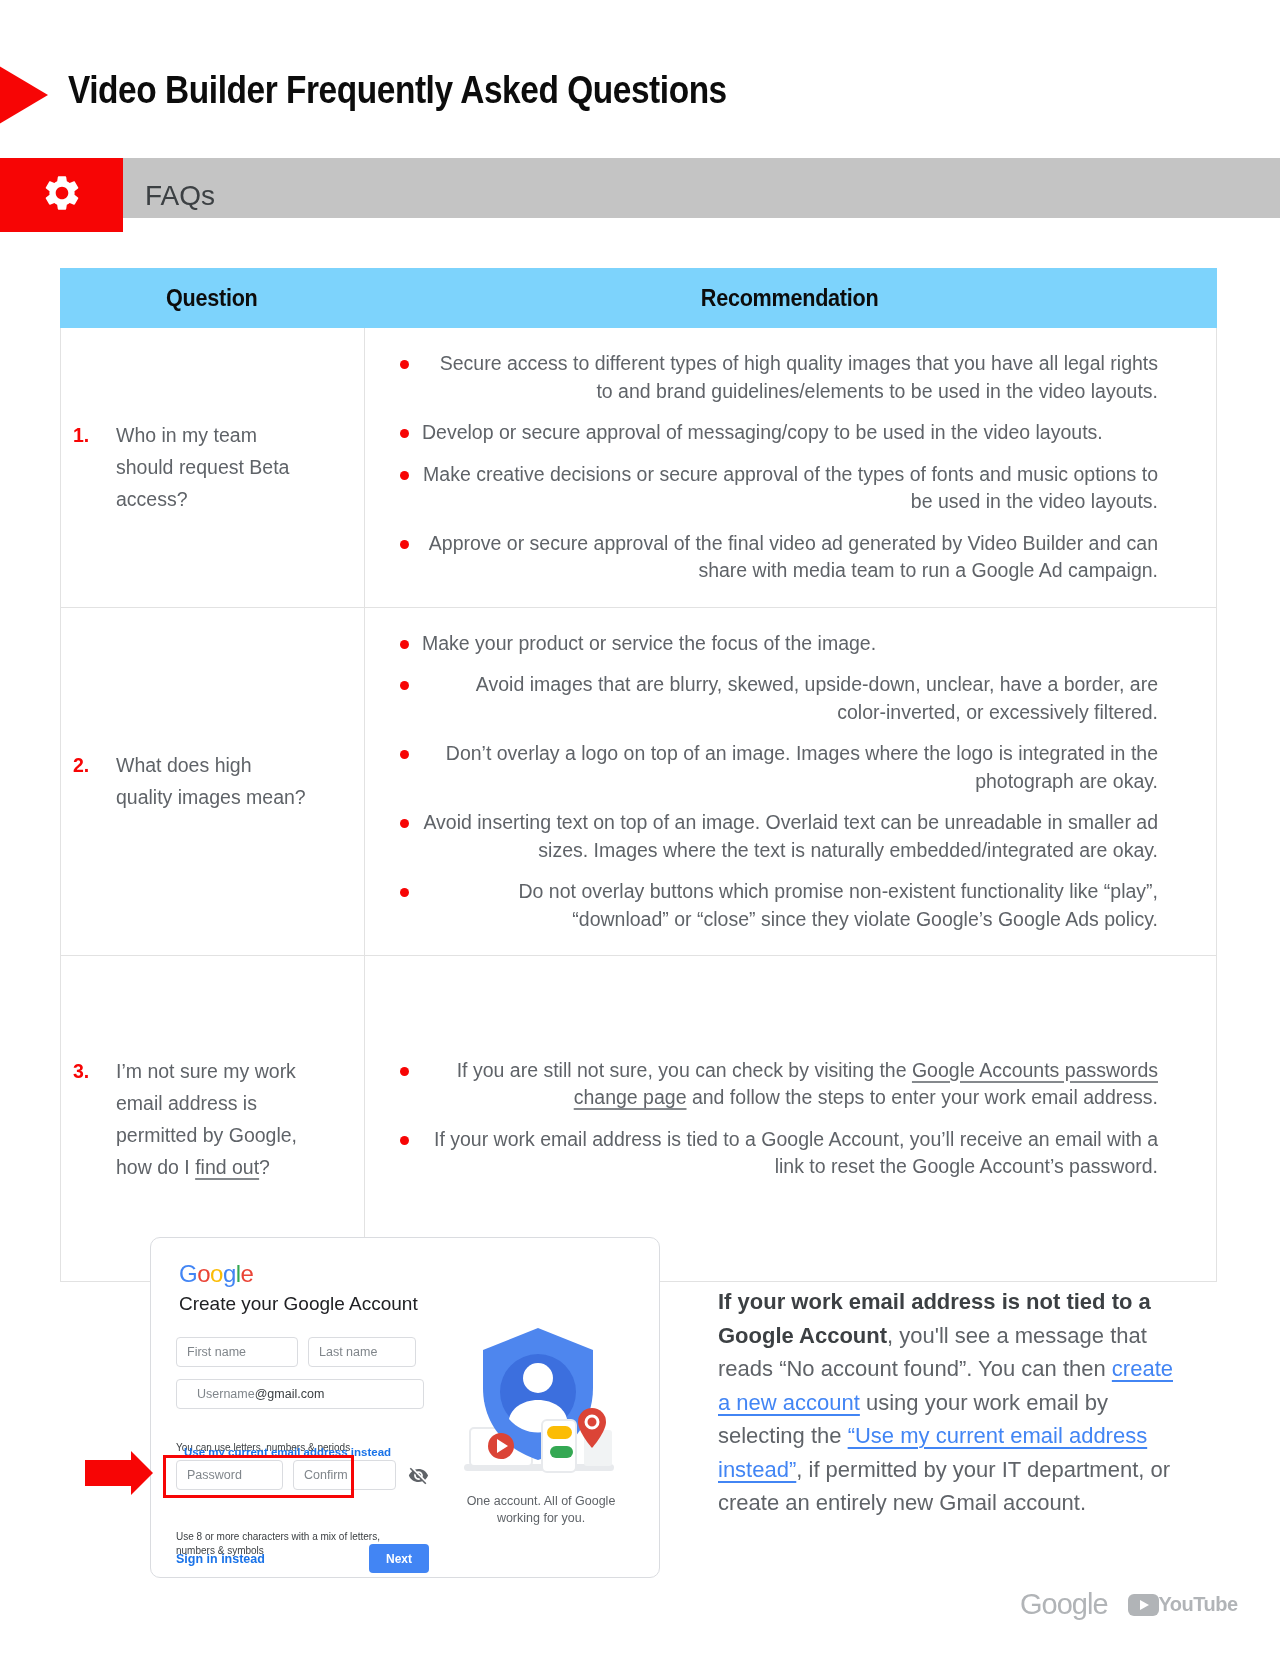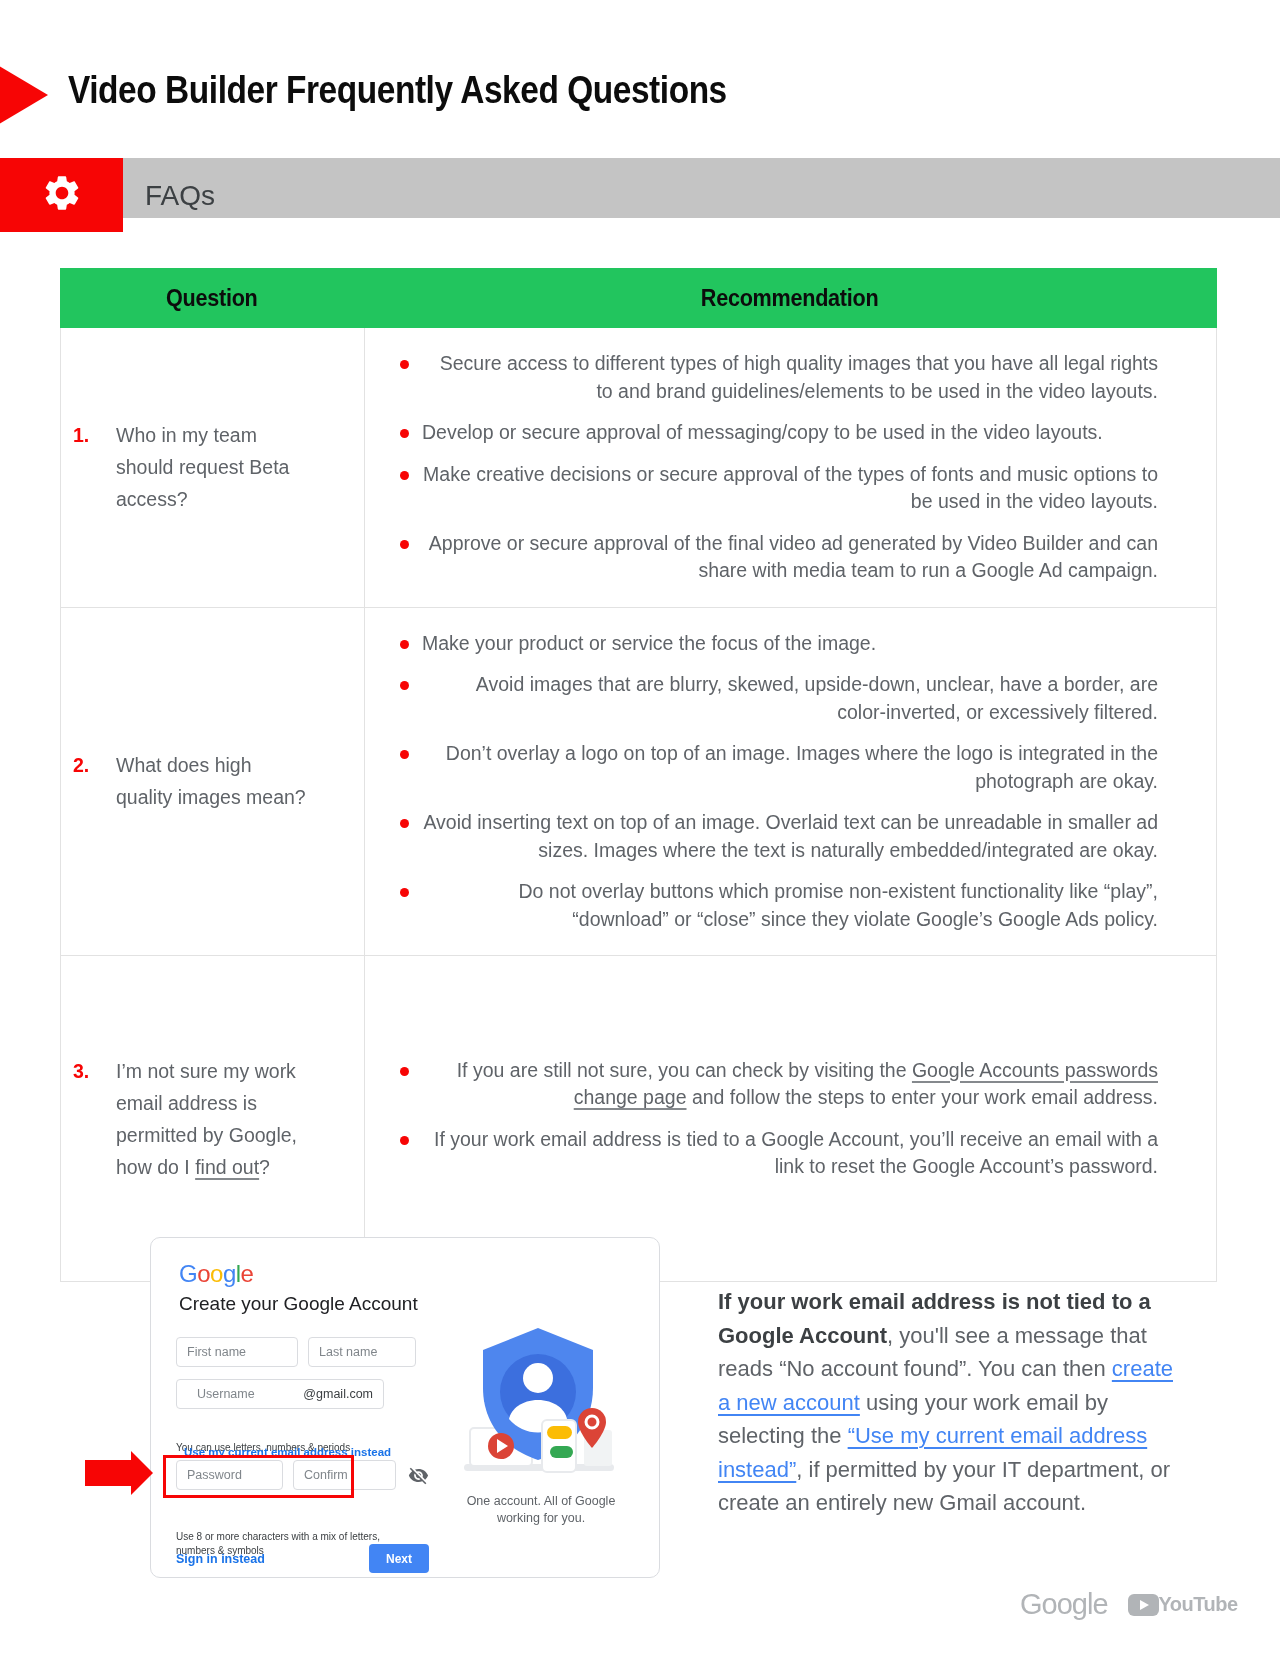--- a/index.html
+++ b/index.html
@@ -18,21 +18,21 @@
   
   .section-bar { position:absolute; left:0; top:158px; width:1280px; height:60px; background:#C4C4C4; }
   .gear-box { position:absolute; left:0; top:0; width:123px; height:74px; background:var(--red);
     display:flex; align-items:center; justify-content:center; }
   .gear-box svg { width:42px; height:42px; }
   .section-label { position:absolute; left:145px; top:0; height:74px; line-height:76px;
     font-size:28px; color:#3C4043; }
 
   
   .faq-table { position:absolute; left:60px; top:268px; width:1157px; }
-  .faq-head { display:grid; grid-template-columns:303px 1fr; background:#22c55e; height:60px;
+  .faq-head { display:grid; grid-template-columns:303px 1fr; background:#7dd3fc; height:60px;
     align-items:center; text-align:center; }
   .faq-head .hcell span { display:inline-block; font-size:24px; font-weight:900; color:#0c0c0c;
     letter-spacing:-.3px; transform:scaleX(.9); }
   .faq-body { border:1px solid #E2E2E2; border-top:none; }
   .t-row { display:grid; grid-template-columns:303px 1fr; }
   .t-row + .t-row { border-top:1px solid #E2E2E2; }
   .t-row:nth-child(1){ min-height:240px; }
   .t-row:nth-child(2){ min-height:304px; }
   .t-row:nth-child(3){ min-height:326px; }
   .q-cell { display:flex; align-items:center; padding:18px 14px 18px 12px; }
@@ -51,21 +51,21 @@
 
   
   .gcard { position:absolute; left:150px; top:1237px; width:510px; height:341px; background:#fff;
     border:1px solid #DADCE0; border-radius:10px; }
   .glogo { position:absolute; left:28px; top:22px; font-size:24px; font-weight:500; letter-spacing:-.5px; }
   .gheading { position:absolute; left:28px; top:55px; font-size:19px; color:#202124; }
   .ginput { position:absolute; height:30px; border:1px solid #DADCE0; border-radius:4px; background:#fff;
     display:flex; align-items:center; padding:0 10px; font-size:12.5px; color:#80868B; }
   .fn { left:25px; top:99px;  width:122px; }
   .ln { left:157px; top:99px; width:108px; }
-  .un { left:25px; top:141px; width:208px; justify-content:space-between;padding-left:20px; }
+  .un { left:25px; top:141px; width:248px; justify-content:flex-start;padding-left:20px; }
   .un .suffix { color:#3C4043; }
   .pw { left:25px; top:222px; width:107px; }
   .cf { left:142px; top:222px; width:103px; }
   .ghelp { position:absolute; left:25px; font-size:10px; color:#3C4043; line-height:14px;margin-top:24px; }
   .h1g { top:179px; }
   .h2g { top:268px; width:242px; }
   .glink { position:absolute; left:25px; font-size:11.5px; font-weight:700; color:#1A73E8; }
   .l1 { top:208px;padding-left:8px; }
   .signin { top:314px; font-size:12.5px; }
   .next-btn { position:absolute; left:218px; top:306px; width:60px; height:29px; background:#4285F4;

